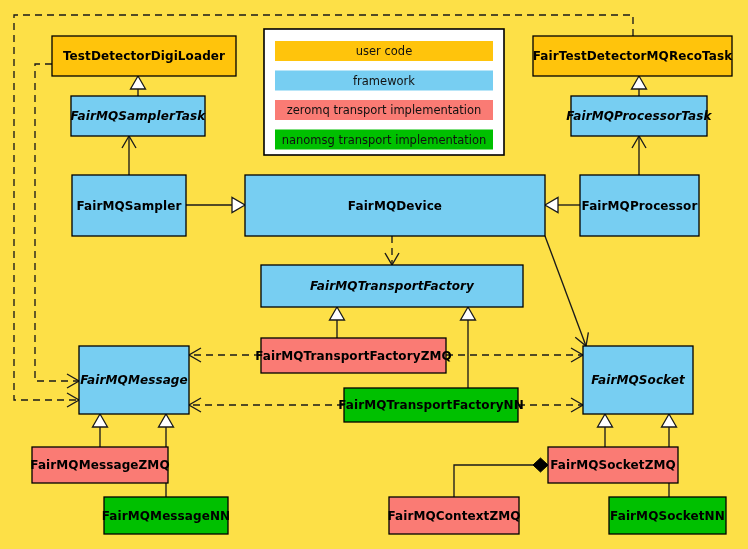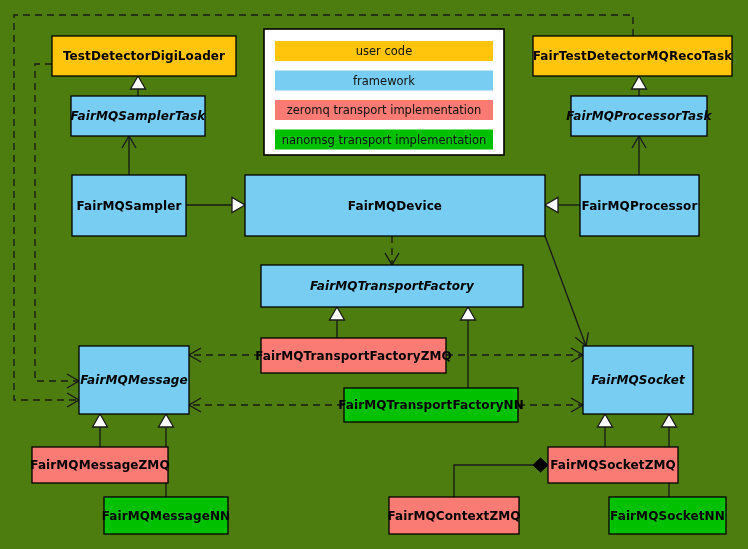--- a/index.html
+++ b/index.html
@@ -11,21 +11,21 @@
   body {
     width: 748px;
     height: 549px;
     font-family: "DejaVu Sans", sans-serif;
     overflow: hidden;
   }
   #diagram-root {
     position: relative;
     width: 748px;
     height: 549px;
-    background: #4d7c0f;
+    background: #fde047;
   }
   svg#diagram-svg {
     position: absolute;
     left: 0;
     top: 0;
     width: 748px;
     height: 549px;
     display: block;
     shape-rendering: geometricPrecision;
   }

